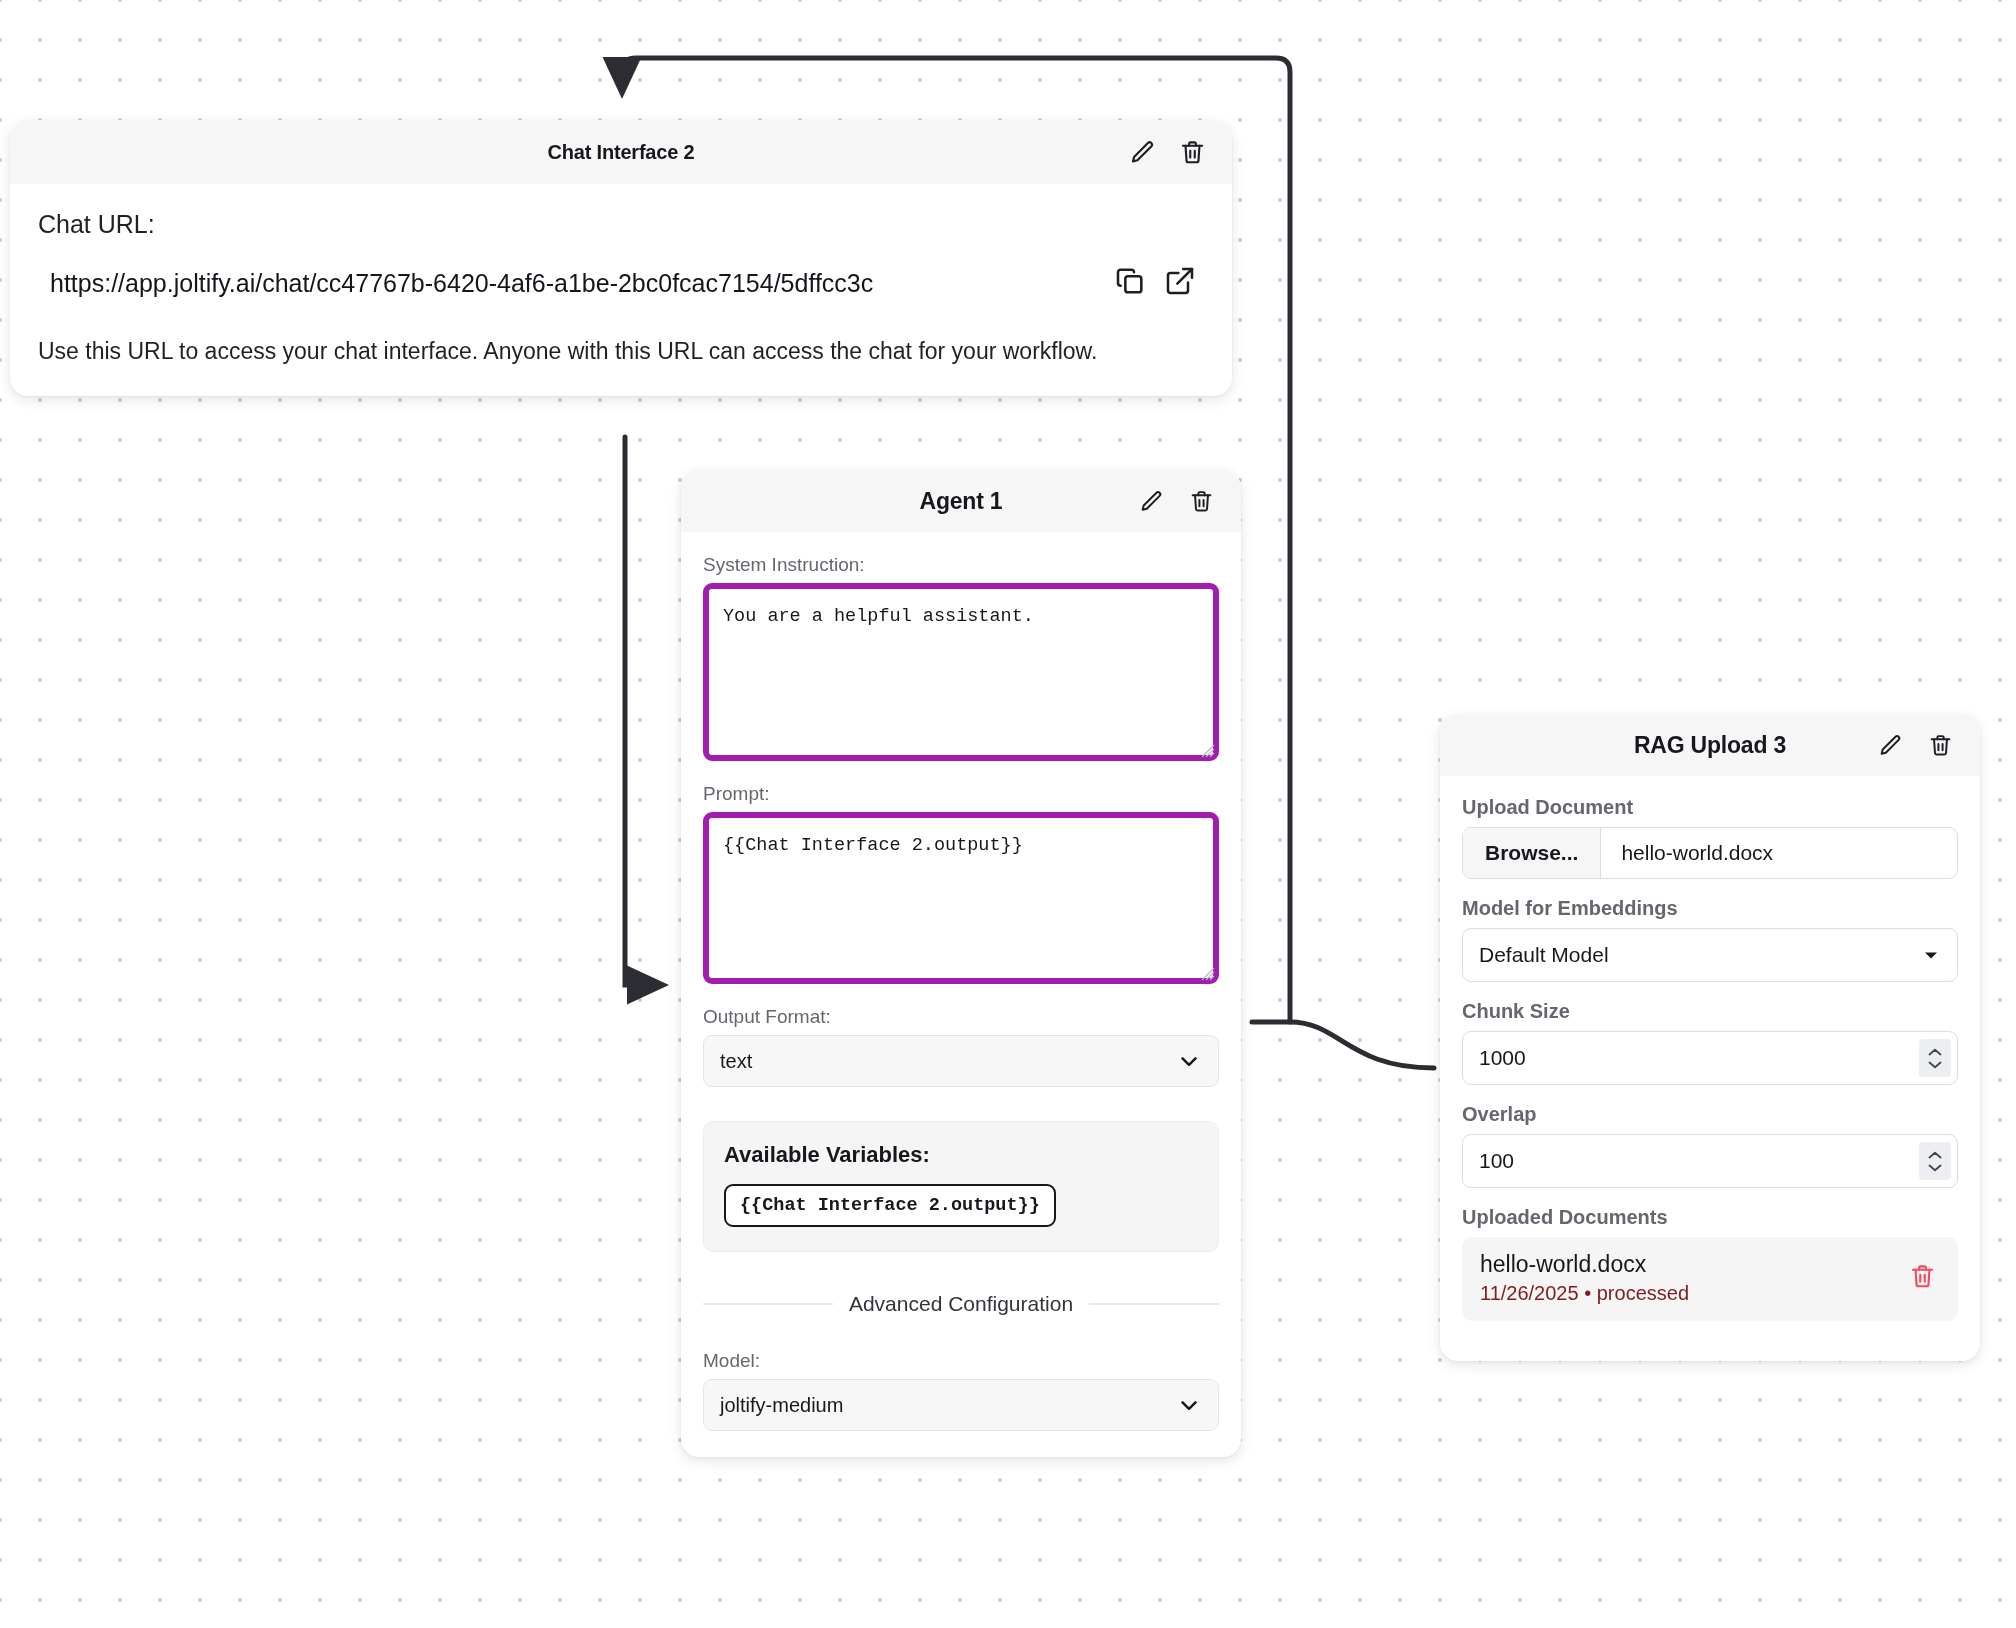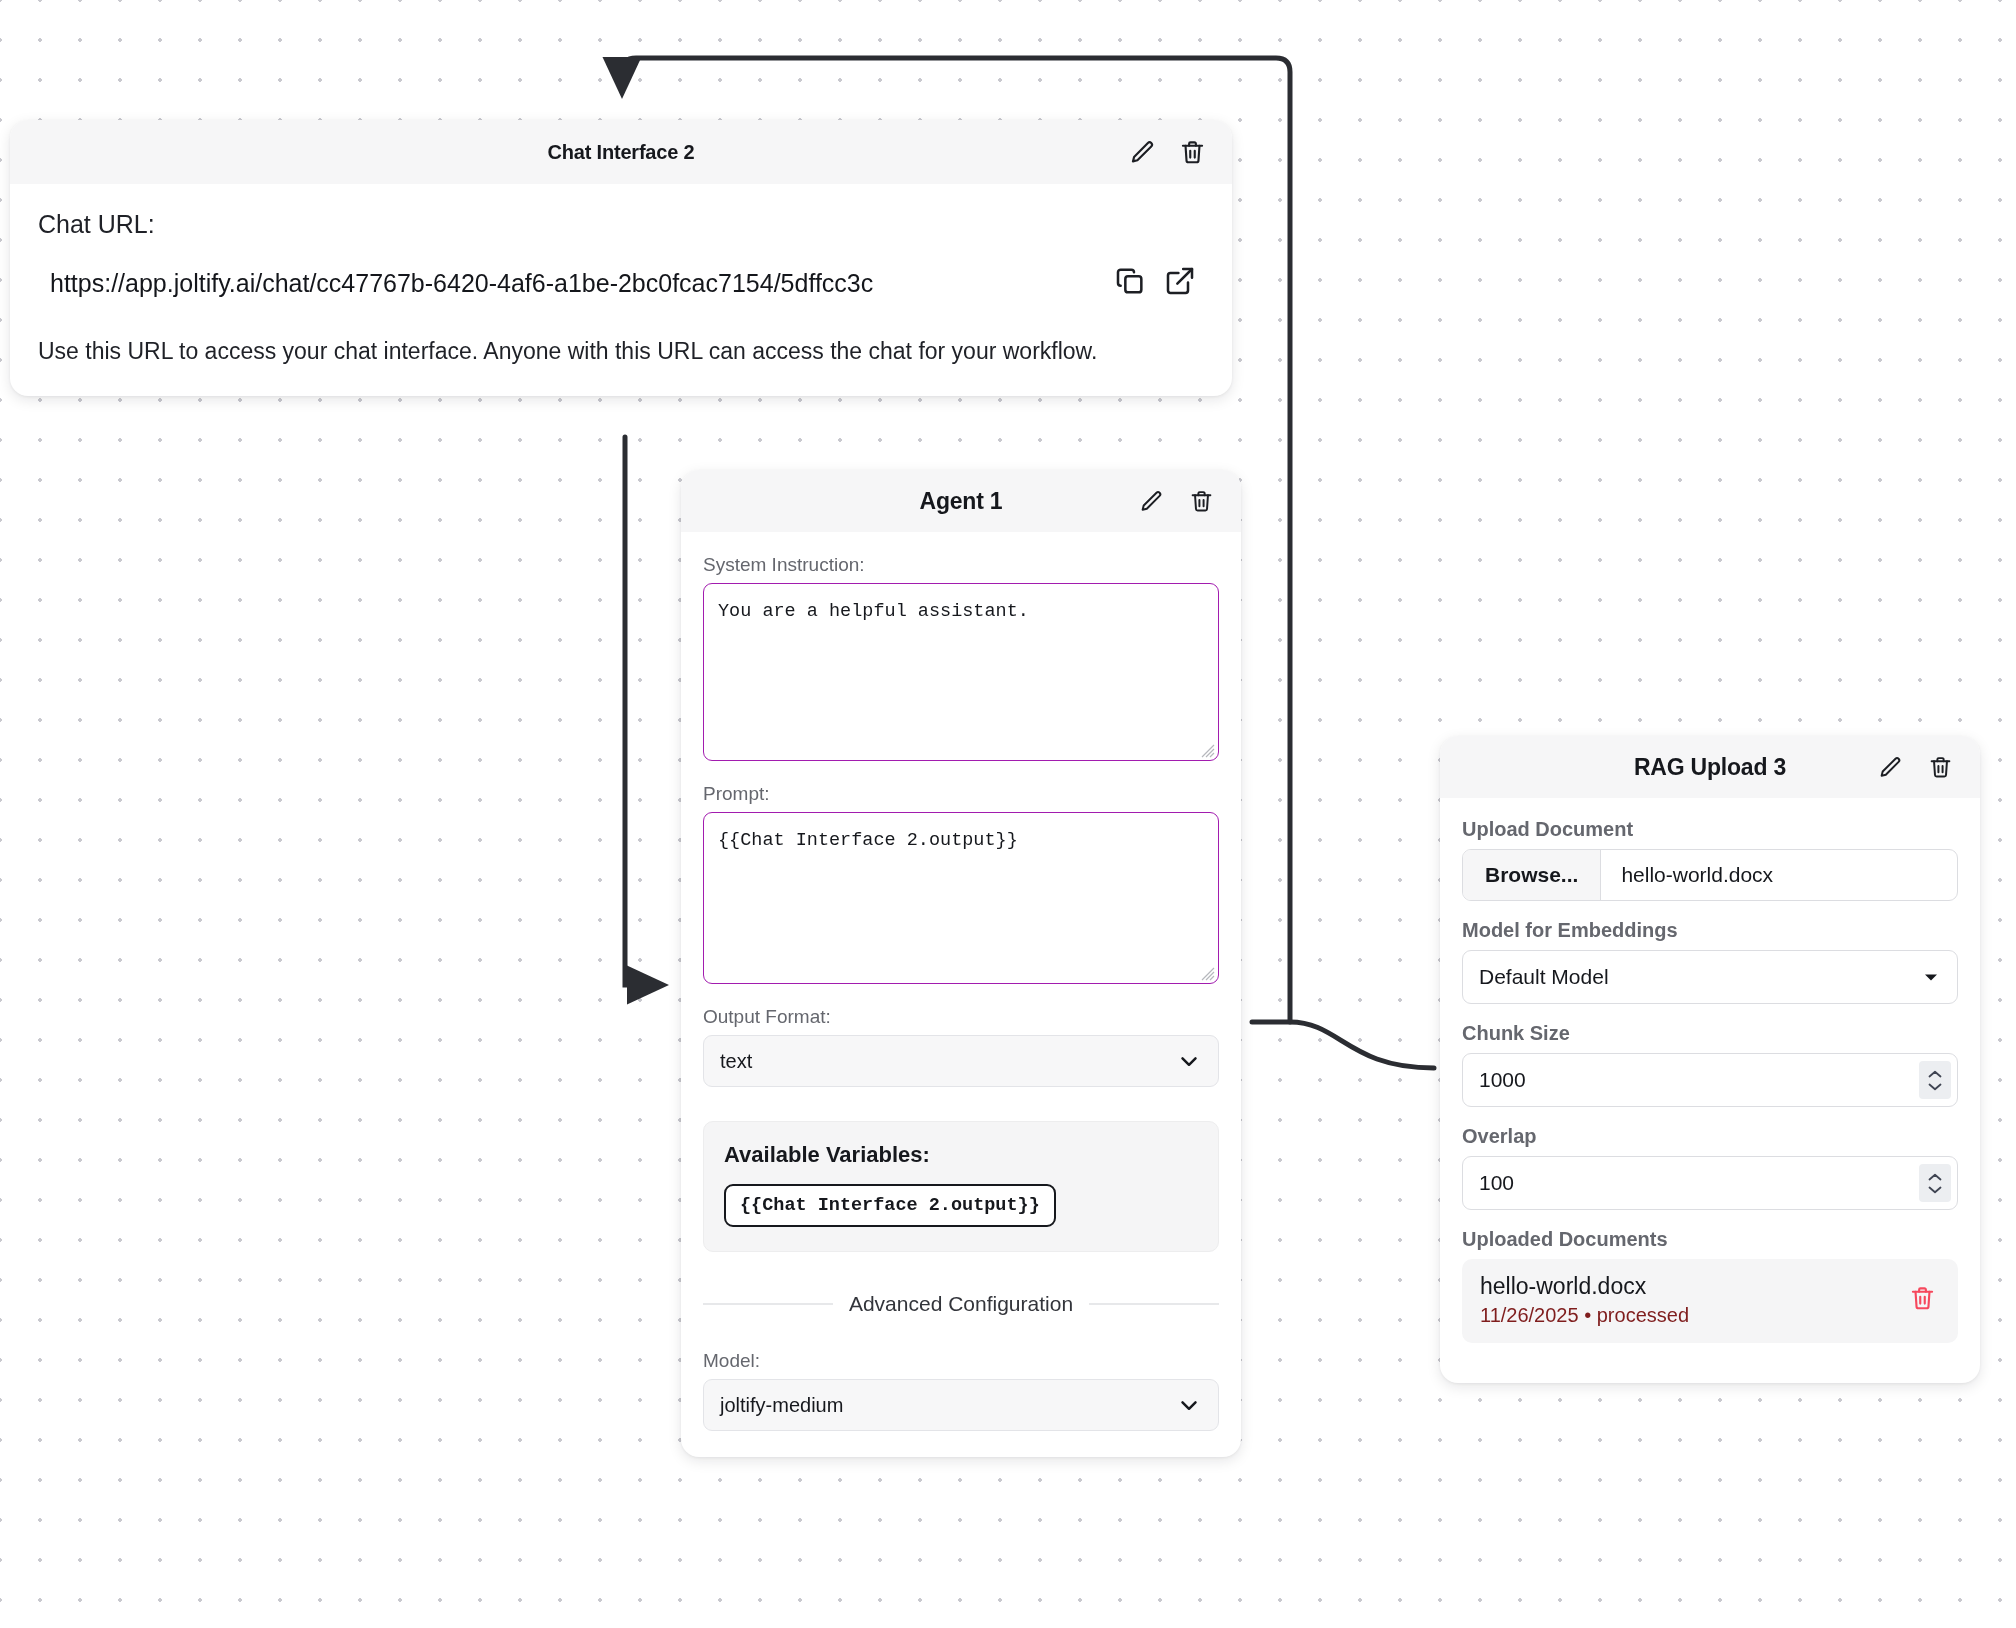--- a/index.html
+++ b/index.html
@@ -122,21 +122,21 @@
   #node-agent .node-body { padding: 22px 22px 26px 22px; }
 
   .sm-label {
     font-size: 19px;
     color: #65676e;
     margin-bottom: 7px;
   }
 
   .ta {
     width: 100%;
-    border: 1px solid #a21caf;
+    border: 6px solid #a21caf;
     border-radius: 9px;
     background: #fff;
     font-family: "Liberation Mono", monospace;
     font-size: 18.5px;
     color: #16181d;
     padding: 16px 14px;
     resize: none;
     line-height: 1.35;
     outline: none;
     display: block;
@@ -203,21 +203,21 @@
   .divider-row .line { flex: 1; height: 2px; background: #e7e8ea; }
   .divider-row .dtext {
     font-size: 21px;
     color: #33353b;
     white-space: nowrap;
   }
 
   
   #node-rag {
     left: 1440px;
-    top: 736px;
+    top: 714px;
     width: 540px;
   }
   #node-rag .node-header { height: 62px; }
   #node-rag .node-title { font-size: 23px; }
   #node-rag .node-body { padding: 20px 22px 40px 22px; }
 
   .rag-label {
     font-size: 20px;
     font-weight: bold;
     color: #65676e;

